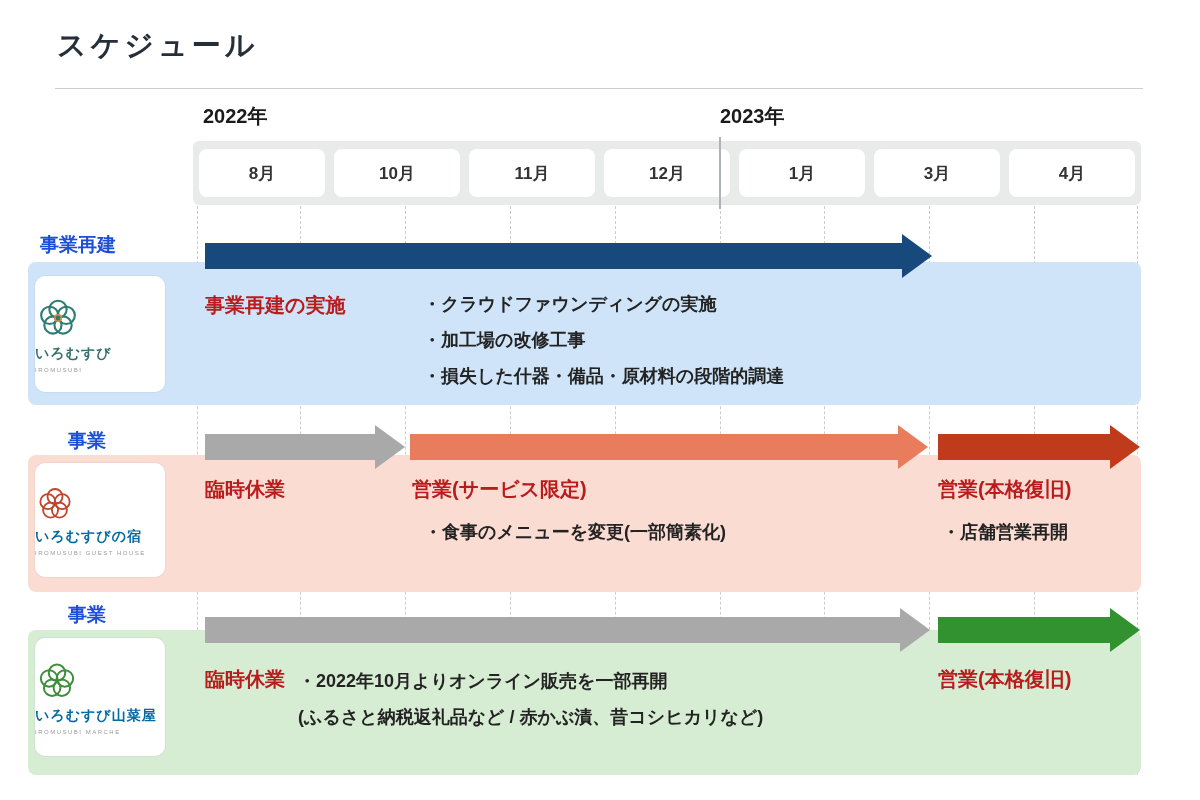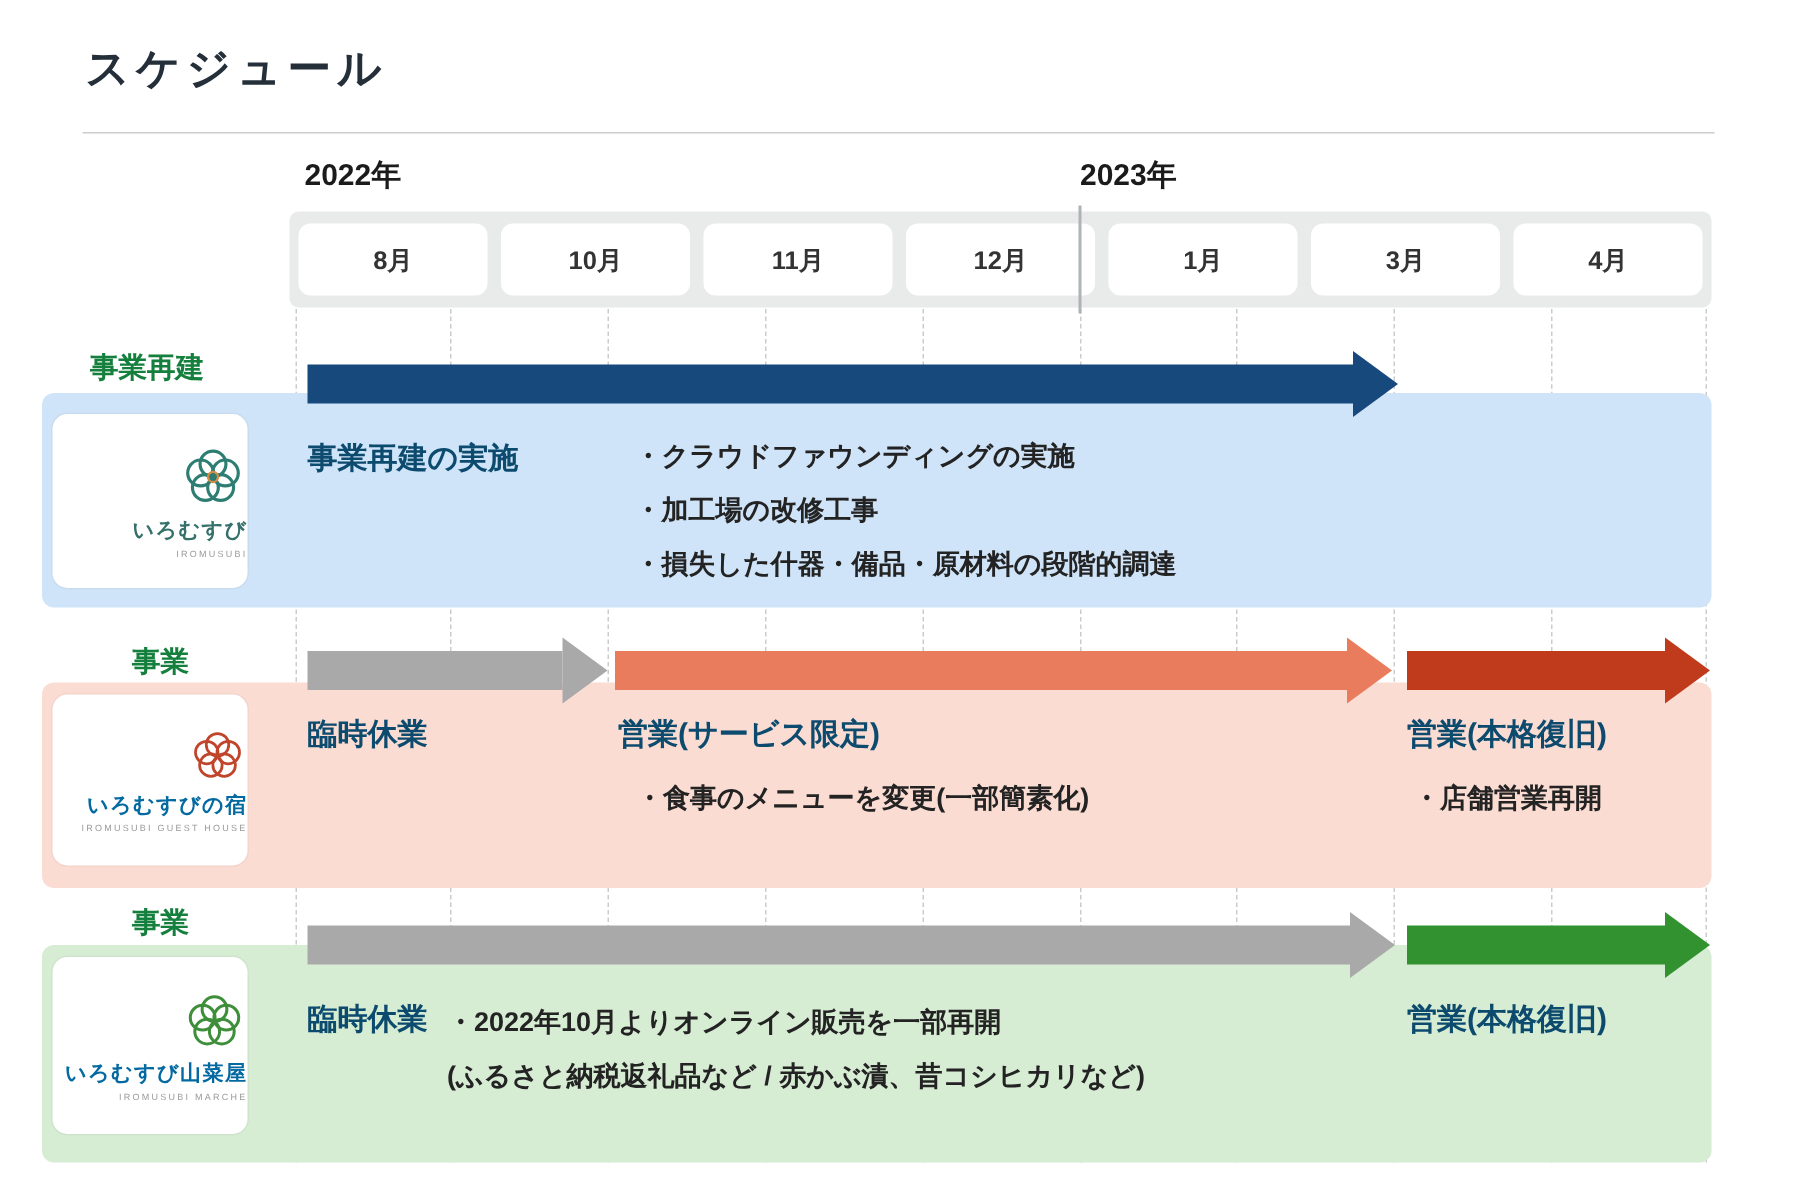--- a/index.html
+++ b/index.html
@@ -25,29 +25,29 @@
     flex:1;background:#ffffff;border-radius:8px;
     display:flex;align-items:center;justify-content:center;
     font-size:17px;font-weight:700;color:#333333;
   }
   .year-divider{position:absolute;left:719px;top:137px;width:2px;height:72px;background:#aeb4b6;z-index:3;}
   .gl{position:absolute;top:206px;height:569px;width:0;border-left:1px dashed #c9cdce;z-index:0;}
   .band{position:absolute;left:28px;width:1113px;border-radius:8px;z-index:1;}
   .band-blue{background:var(--band-blue,#cfe4f8);}
   .band-pink{background:var(--band-pink,#fbdcd3);}
   .band-green{background:var(--band-green,#d6ecd3);}
-  .row-label{position:absolute;font-size:19px;font-weight:700;color:#15803d;z-index:4;margin-left:20px;}
+  .row-label{position:absolute;font-size:19px;font-weight:700;color:#1d4ed8;z-index:4;}
   .arrow{position:absolute;height:44px;display:flex;align-items:center;z-index:3;}
   .arrow-body{flex:1;height:26px;}
   .arrow-head{width:0;height:0;border-top:22px solid transparent;border-bottom:22px solid transparent;border-left-width:30px;border-left-style:solid;}
-  .phase-label{position:absolute;font-size:20px;font-weight:700;color:#0c4a6e;z-index:4;white-space:nowrap;}
+  .phase-label{position:absolute;font-size:20px;font-weight:700;color:#b91c1c;z-index:4;white-space:nowrap;}
   .bullet{position:absolute;font-size:18px;font-weight:700;color:#232323;z-index:4;white-space:nowrap;}
   .logo-card{
     position:absolute;left:35px;width:130px;background:#ffffff;border-radius:10px;
-    display:flex;flex-direction:column;align-items:flex-end;justify-content:center;gap:4px;
+    display:flex;flex-direction:column;align-items:flex-start;justify-content:center;gap:4px;
     z-index:4;box-shadow:0 0 0 1px rgba(0,0,0,0.03);
   }
   .logo-name{font-size:14px;font-weight:700;letter-spacing:1px;white-space:nowrap;}
   .logo-sub{font-size:6px;letter-spacing:1.5px;color:#9a9a9a;white-space:nowrap;}
   .knot{display:block;}
   .knot-teal{color:var(--logo-teal,#2e7d72);}
   .knot-red{color:var(--logo-red,#c0452b);}
   .knot-green{color:var(--logo-green,#3e8e3a);}
   .name-teal{color:#35706a;}
   .name-dark{color:#0369a1;}

